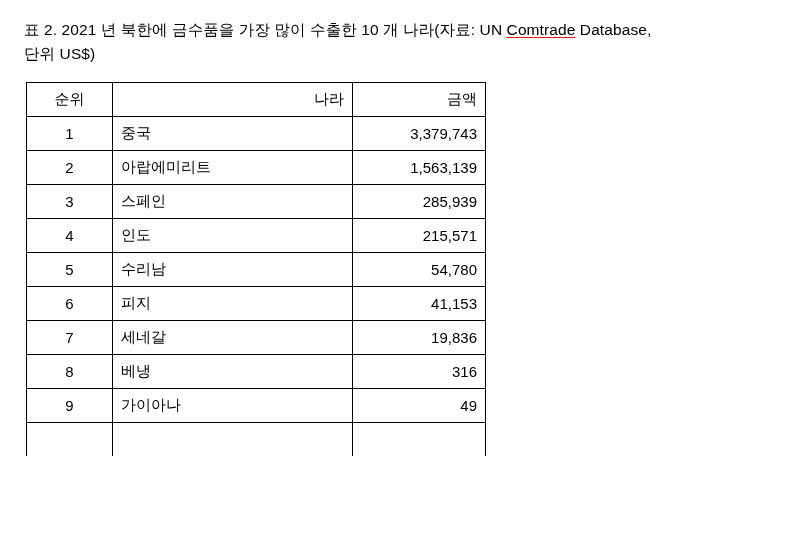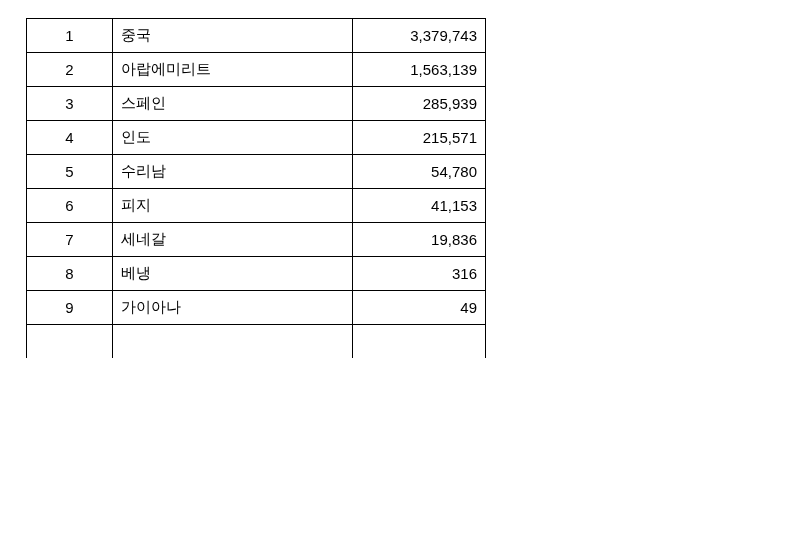--- a/index.html
+++ b/index.html
@@ -65,29 +65,38 @@
   tr.spacer td { height: 34px; }
   tr.spacer .sp-rank { border-top: 1px solid #000; border-left: 1px solid #000; border-right: 1px solid #000; border-bottom: 1px solid #fff; }
   tr.spacer .sp-country { border: none; border-top: 1px solid #000; }
   tr.spacer .sp-amount { border-top: 1px solid #000; border-left: 1px solid #000; border-right: 1px solid #000; border-bottom: 1px solid #fff; }
 </style>
 </head>
 <body>
 
 <div class="page">
 
+  <p class="caption">
+    <span>표 2. 2021 년 북한에 금수품을 가장 많이 수출한 10 개 나라(자료: UN </span><span class="underline-red">Comtrade</span><span> Database,</span><br>
+    <span>단위 US$)</span>
+  </p>
 
   <div class="table-wrap">
     <table class="data">
       <colgroup>
         <col class="c-rank">
         <col class="c-country">
         <col class="c-amount">
       </colgroup>
       <tbody>
+        <tr class="head">
+          <td class="cell-rank">순위</td>
+          <td class="cell-country">나라</td>
+          <td class="cell-amount">금액</td>
+        </tr>
 
         <tr>
           <td class="cell-rank">1</td>
           <td class="cell-country">중국</td>
           <td class="cell-amount">3,379,743</td>
         </tr>
         <tr>
           <td class="cell-rank">2</td>
           <td class="cell-country">아랍에미리트</td>
           <td class="cell-amount">1,563,139</td>

